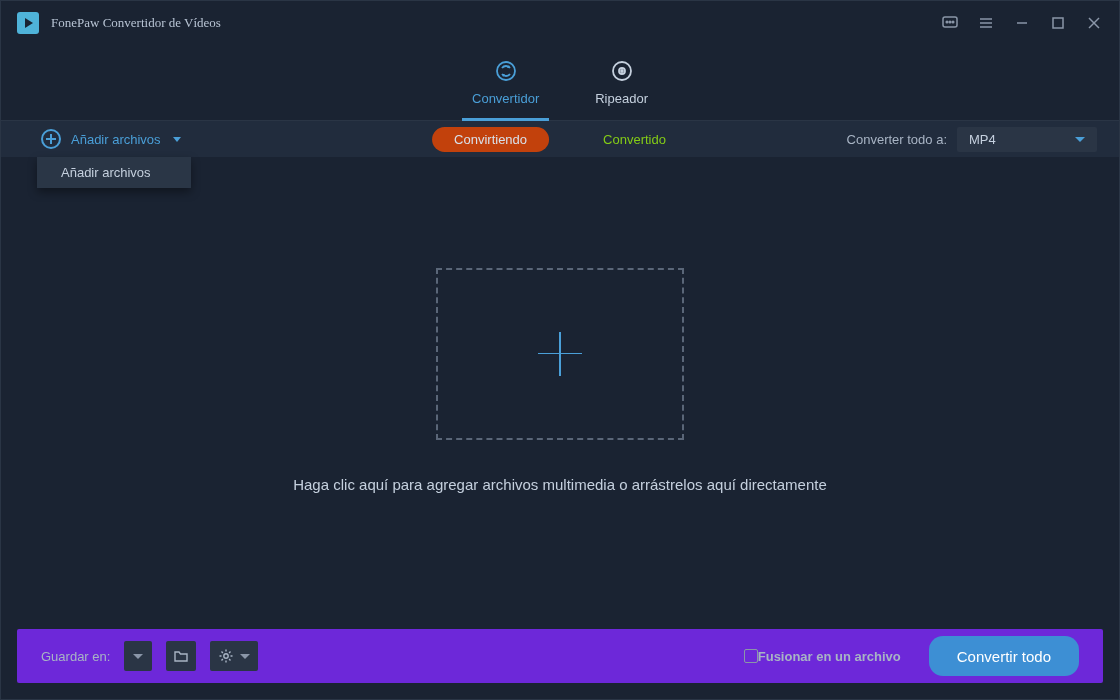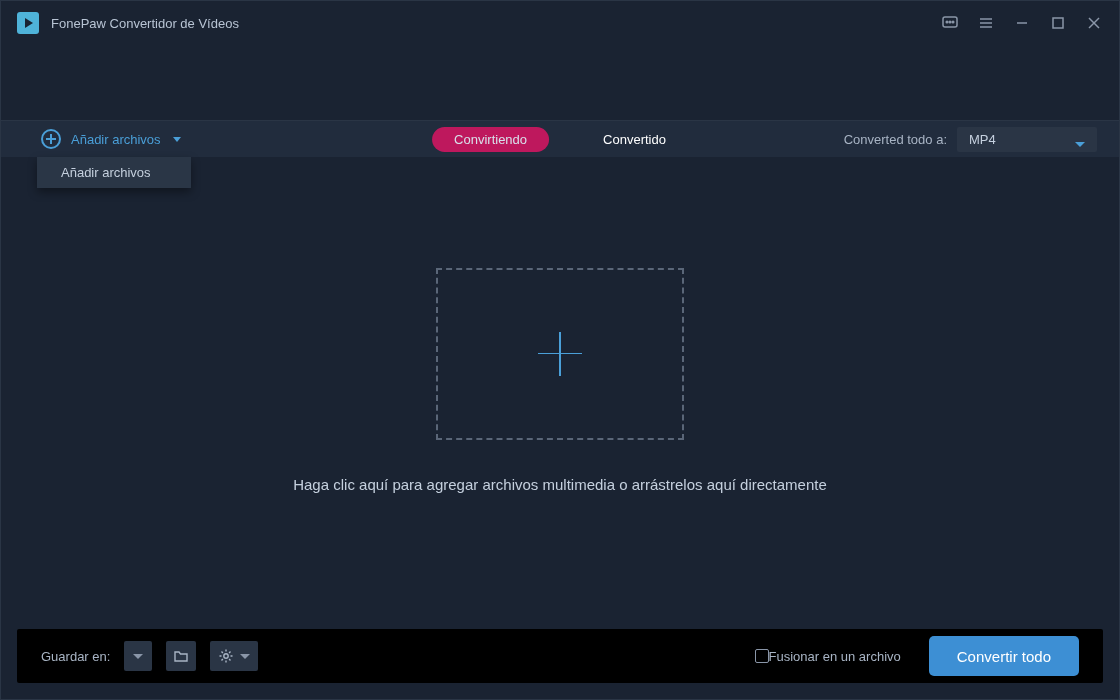--- a/index.html
+++ b/index.html
@@ -1,20 +1,20 @@
 <!DOCTYPE html>
 <html><head>
 <meta charset="utf-8">
 <style>
   * { box-sizing: border-box; margin: 0; padding: 0; }
   body { width: 1120px; height: 700px; background: #fff; font-family: "Segoe UI", Arial, sans-serif; overflow: hidden; }
   .window { width: 1120px; height: 700px; background: #1a2332; position: relative; border: 1px solid #2a3545; }
 
   
-  .titlebar { height: 44px; display: flex; align-items: center; padding: 0 16px; background: #1a2332; }
+  .titlebar { height: 44px; display: flex; align-items: center; padding: 0 16px; background: #1a2332; font-family: Liberation Serif, serif; }
   .app-logo { width: 22px; height: 22px; background: #4fb3d9; border-radius: 3px; display: flex; align-items: center; justify-content: center; margin-right: 12px; }
   .app-logo svg { width: 14px; height: 14px; }
   .app-title { color: #b8c4d4; font-size: 13px; flex: 1; }
   .win-controls { display: flex; gap: 18px; align-items: center; }
   .win-icon { width: 18px; height: 18px; display: flex; align-items: center; justify-content: center; cursor: pointer; color: #8a96a8; }
   .win-icon svg { width: 18px; height: 18px; stroke: #8a96a8; fill: none; stroke-width: 1.5; }
   .win-icon.close svg { stroke-width: 1.5; }
 
   
   .main-nav { height: 76px; display: flex; justify-content: center; align-items: center; gap: 56px; background: #1a2332; border-bottom: 1px solid #2a3545; }
@@ -26,51 +26,51 @@
 
   
   .sub-bar { height: 36px; background: #212c3d; display: flex; align-items: center; padding: 0 22px 0 40px; position: relative; }
   .add-btn { display: flex; align-items: center; gap: 10px; color: #4a9fd8; font-size: 13px; cursor: pointer; }
   .add-plus-circle { width: 20px; height: 20px; border: 2px solid #4a9fd8; border-radius: 50%; display: flex; align-items: center; justify-content: center; }
   .add-plus-circle::before { content: ""; position: absolute; width: 10px; height: 2px; background: #4a9fd8; }
   .add-plus-circle::after { content: ""; position: absolute; width: 2px; height: 10px; background: #4a9fd8; }
   .add-caret { width: 0; height: 0; border-left: 4px solid transparent; border-right: 4px solid transparent; border-top: 5px solid #4a9fd8; margin-left: 2px; }
 
   .pill-tabs { position: absolute; left: 50%; transform: translateX(-50%); display: flex; align-items: center; gap: 32px; }
-  .pill { padding: 5px 22px; border-radius: 14px; font-size: 13px; color: #ffffff; cursor: pointer; }
-  .pill.active { background: #be185d; color: #d8e0ea; }
+  .pill { padding: 5px 22px; border-radius: 14px; font-size: 13px; color: #84cc16; cursor: pointer; }
+  .pill.active { background: #c2410c; color: #d8e0ea; }
 
   .convert-all-to { margin-left: auto; display: flex; align-items: center; gap: 10px; }
   .convert-all-label { color: #a8b4c4; font-size: 13px; }
-  .format-select { background: #2a3545; color: #c5d0de; padding: 5px 12px; font-size: 13px; width: 140px; display: flex; align-items: flex-end; justify-content: space-between; cursor: pointer; border-radius: 2px; }
+  .format-select { background: #2a3545; color: #c5d0de; padding: 5px 12px; font-size: 13px; width: 140px; display: flex; align-items: center; justify-content: space-between; cursor: pointer; border-radius: 2px; }
   .format-caret { width: 0; height: 0; border-left: 5px solid transparent; border-right: 5px solid transparent; border-top: 5px solid #4a9fd8; }
 
   
   .add-dropdown { position: absolute; top: 36px; left: 36px; width: 154px; background: #2a3646; box-shadow: 0 4px 10px rgba(0,0,0,.4); z-index: 5; }
   .add-dropdown-item { padding: 8px 24px; color: #c5d0de; font-size: 13px; cursor: pointer; }
 
   
   .content { position: relative; height: 470px; display: flex; flex-direction: column; align-items: center; justify-content: center; background: #1a2332; }
   .drop-box { width: 248px; height: 172px; border: 2px dashed #5a6678; display: flex; align-items: center; justify-content: center; margin-bottom: 36px; cursor: pointer; position: relative; top: -12px; }
   .drop-plus-h { position: absolute; width: 44px; height: 1.5px; background: #4a9fd8; }
   .drop-plus-v { position: absolute; width: 1.5px; height: 44px; background: #4a9fd8; }
   .drop-text { color: #c5d0de; font-size: 15px; text-align: center; position: relative; top: -12px;}
 
   
-  .bottom-bar { position: absolute; bottom: 16px; left: 16px; right: 16px; height: 54px; background: #000000; display: flex; align-items: center; padding: 0 24px; gap: 14px; border-radius: 2px; }
+  .bottom-bar { position: absolute; bottom: 16px; left: 16px; right: 16px; height: 54px; background: #6d28d9; display: flex; align-items: center; padding: 0 24px; gap: 14px; border-radius: 2px; }
   .save-label { color: #a8b4c4; font-size: 13px; }
   .path-box { flex: 0 0 394px; height: 30px; background: #2a3545; color: #a8b4c4; font-size: 13px; display: flex; align-items: center; padding: 0 12px; border-radius: 2px; }
   .path-caret-box { width: 28px; height: 30px; background: #2a3545; display: flex; align-items: center; justify-content: center; cursor: pointer; border-radius: 2px; }
   .path-caret { width: 0; height: 0; border-left: 5px solid transparent; border-right: 5px solid transparent; border-top: 5px solid #8a96a8; }
   .folder-box { width: 30px; height: 30px; background: #2a3545; display: flex; align-items: center; justify-content: center; cursor: pointer; border-radius: 2px; }
   .gear-box { height: 30px; background: #2a3545; display: flex; align-items: center; justify-content: center; cursor: pointer; border-radius: 2px; padding: 0 8px; gap: 6px; }
-  .merge-wrap { display: flex; align-items: center; gap: 0; margin-left: auto; }
+  .merge-wrap { display: flex; align-items: center; gap: 0; margin-left: auto; font-weight: bold; }
   .checkbox { width: 14px; height: 14px; border: 1.5px solid #8a96a8; border-radius: 2px; cursor: pointer; }
   .merge-label { color: #a8b4c4; font-size: 13px; }
-  .convert-all-btn { background: #3d8fd4; color: #fff; font-size: 15px; padding: 0 28px; height: 40px; border: none; border-radius: 5px; cursor: pointer; margin-left: 14px; }
+  .convert-all-btn { background: #3d8fd4; color: #fff; font-size: 15px; padding: 0 28px; height: 40px; border: none; border-radius: 14px; cursor: pointer; margin-left: 14px; }
 </style>
 </head>
 <body>
 
 <div class="window">
 
   <div class="titlebar">
     <div class="app-logo">
       <svg viewBox="0 0 14 14">
           <polygon points="4,2 12,7 4,12" fill="#1a2332"></polygon>
@@ -106,40 +106,58 @@
       <div class="win-icon close">
         <svg viewBox="0 0 18 18">
             <line x1="4" y1="4" x2="14" y2="14"></line>
             <line x1="14" y1="4" x2="4" y2="14"></line>
           </svg>
       </div>
     </div>
   </div>
 
   <div class="main-nav">
+    <div class="nav-item active">
+      <svg class="nav-icon" viewBox="0 0 24 24" fill="none" stroke="#4a9fd8" stroke-width="1.8">
+        <circle cx="12" cy="12" r="9"></circle>
+        <path d="M8 9 a5 5 0 0 1 8 0"></path>
+        <path d="M16 15 a5 5 0 0 1 -8 0"></path>
+        <polyline points="15,6 16,9 13,9" fill="#4a9fd8" stroke="none"></polyline>
+        <polyline points="9,18 8,15 11,15" fill="#4a9fd8" stroke="none"></polyline>
+      </svg>
+      <span class="nav-label">Convertidor</span>
+    </div>
+    <div class="nav-item">
+      <svg class="nav-icon" viewBox="0 0 24 24" fill="none" stroke="#c5d0de" stroke-width="1.8">
+        <circle cx="12" cy="12" r="9"></circle>
+          <circle cx="12" cy="12" r="3"></circle>
+          <circle cx="12" cy="12" r="1" fill="#c5d0de"></circle>
+      </svg>
+      <span class="nav-label">Ripeador</span>
+    </div>
   </div>
 
   <div class="sub-bar">
     <div class="add-btn">
       <div class="add-plus-circle" style="position:relative;"></div>
       <span>Añadir archivos</span>
       <div class="add-caret"></div>
     </div>
 
     <div class="add-dropdown">
       <div class="add-dropdown-item">Añadir archivos</div>
     </div>
 
     <div class="pill-tabs">
       <div class="pill active">Convirtiendo</div>
       <div class="pill">Convertido</div>
     </div>
 
     <div class="convert-all-to">
-      <span class="convert-all-label">Converted todo a:</span>
+      <span class="convert-all-label">Converter todo a:</span>
       <div class="format-select">
         <span>MP4</span>
         <div class="format-caret"></div>
       </div>
     </div>
   </div>
 
   <div class="content">
     <div class="drop-box">
       <div class="drop-plus-h"></div>

